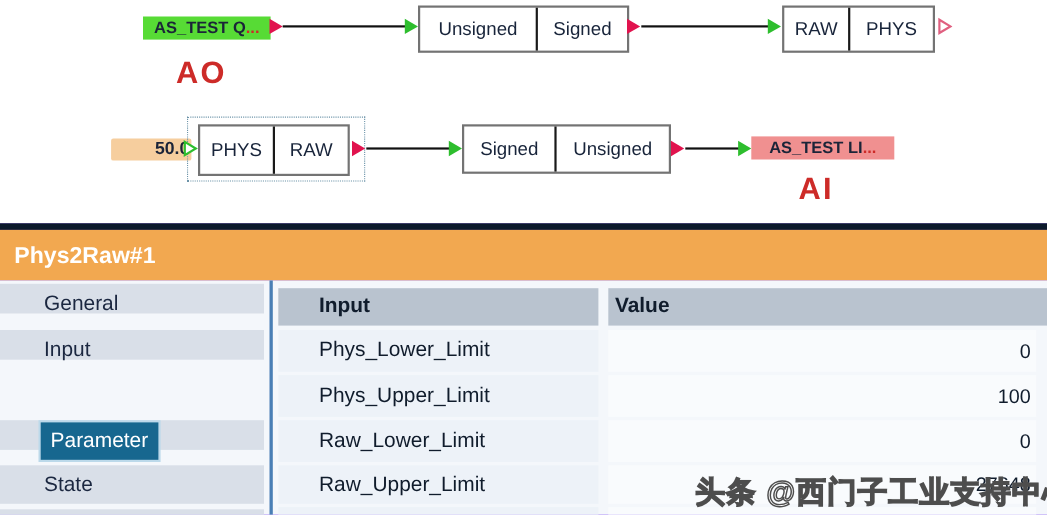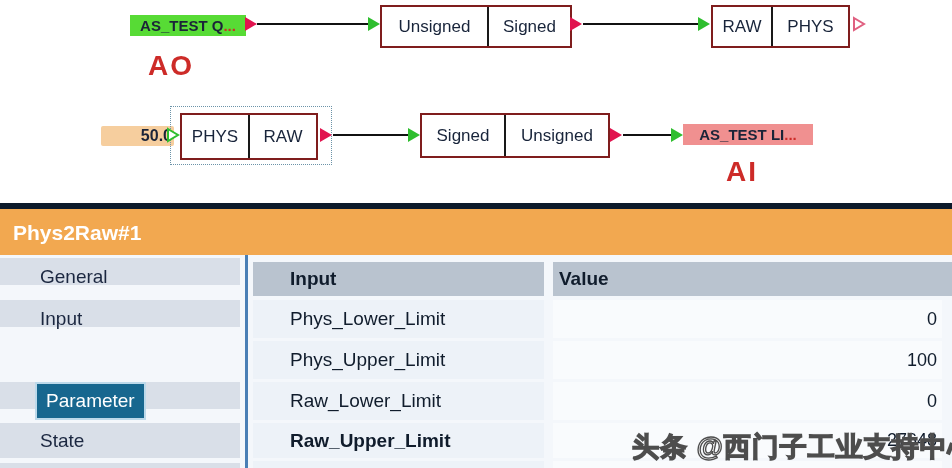--- a/index.html
+++ b/index.html
@@ -13,21 +13,21 @@
   .sig-label.green{background:var(--green-label-bg,#57DB35);}
   .sig-label.pink{background:var(--pink-label-bg,#F09090);}
   .sig-label .dots{color:var(--red-text,#CD2B28);font-weight:bold;}
   .tag-text{position:absolute;font-size:28px;font-weight:600;color:var(--red-text,#CD2B28);
             letter-spacing:2px;}
   .value-band{position:absolute;left:101px;top:126px;width:71px;height:20px;line-height:20px;
               background:var(--orange-value-bg,#F6CE9E);color:#1b2438;font-size:16px;
               font-weight:bold;text-align:right;padding-right:2px;border-radius:2px;}
   .sel-rect{position:absolute;left:170px;top:106px;width:160px;height:57px;
             border:1px dotted #6c93a8;}
-  .block{position:absolute;display:flex;background:#fff;border:2px solid #7f1d1d;}
+  .block{position:absolute;display:flex;background:#fff;border:2px solid #737373;}
   .block .cell{display:flex;align-items:center;justify-content:center;
                font-size:17px;color:#18243a;}
   .block .cell + .cell{border-left:2px solid #191919;}
   .wire{position:absolute;height:2px;background:#111;}
   svg.arr{position:absolute;width:14px;height:18px;}
   .arr-green path{fill:var(--arrow-green,#2EBE2E);}
   .arr-red path{fill:var(--arrow-red,#E1134E);}
   .arr-hollow-green path{fill:#fff;stroke:var(--arrow-green,#2EBE2E);stroke-width:2;}
   .arr-hollow-pink path{fill:#fff;stroke:#e06080;stroke-width:2;}
 
@@ -92,21 +92,21 @@
       </svg>
 
     <div class="block" style="left:711px;top:5px;height:39px;">
       <div class="cell" style="width:58px;">RAW</div>
       <div class="cell" style="width:75px;">PHYS</div>
     </div>
     <svg class="arr arr-hollow-pink" style="left:852px;top:15px;" viewBox="0 0 14 18">
         <path d="M2 3 L12 9 L2 15 Z"></path>
       </svg>
 
-    <div class="tag-text" style="left:148px;top:50px;">AO</div>
+    <div class="tag-text" style="left:160px;top:50px;">AO</div>
 
     <div class="value-band">50.0</div>
     <div class="sel-rect"></div>
     <svg class="arr arr-hollow-green" style="left:166px;top:126px;" viewBox="0 0 14 18">
         <path d="M2 3 L12 9 L2 15 Z"></path>
       </svg>
 
     <div class="block" style="left:180px;top:113px;height:43px;">
       <div class="cell" style="width:66px;">PHYS</div>
       <div class="cell" style="width:66px;">RAW</div>
@@ -161,21 +161,21 @@
 
     <div class="tc-name" style="top:45px;">Phys_Lower_Limit</div>
     <div class="tc-value" style="top:45px;">0</div>
 
     <div class="tc-name" style="top:86px;">Phys_Upper_Limit</div>
     <div class="tc-value" style="top:86px;">100</div>
 
     <div class="tc-name" style="top:127px;">Raw_Lower_Limit</div>
     <div class="tc-value" style="top:127px;">0</div>
 
-    <div class="tc-name" style="top:168px;height:35px;line-height:35px;font-weight:bold;">Raw_Upper_Limit</div>
+    <div class="tc-name" style="top:168px;height:35px;line-height:35px;">Raw_Upper_Limit</div>
     <div class="tc-value" style="top:168px;height:35px;line-height:35px;">27648</div>
 
     <div class="tc-name partial" style="top:206px;"></div>
     <div class="tc-value partial" style="top:206px;"></div>
 
     <div class="vdivider" style="top:0;height:213px;"></div>
   </div>
 
   <div class="watermark">头条 @西门子工业支持中心</div>
 </div>

